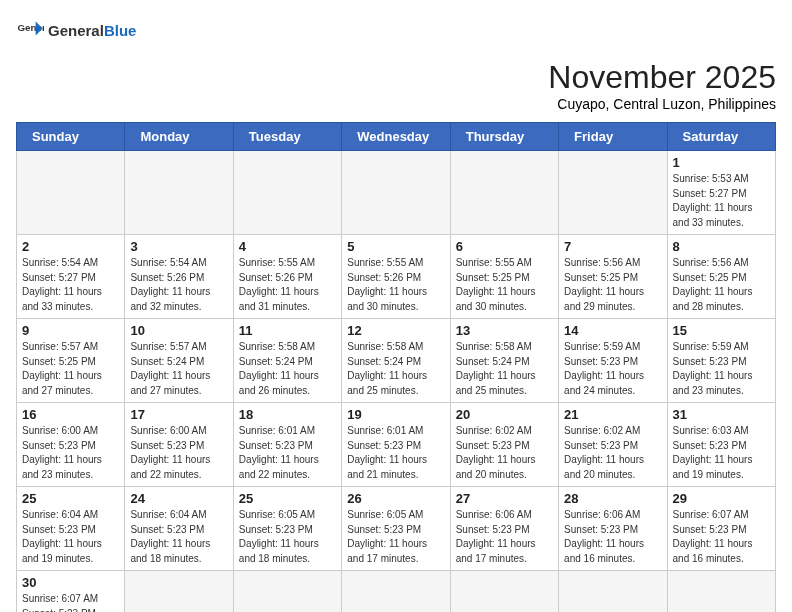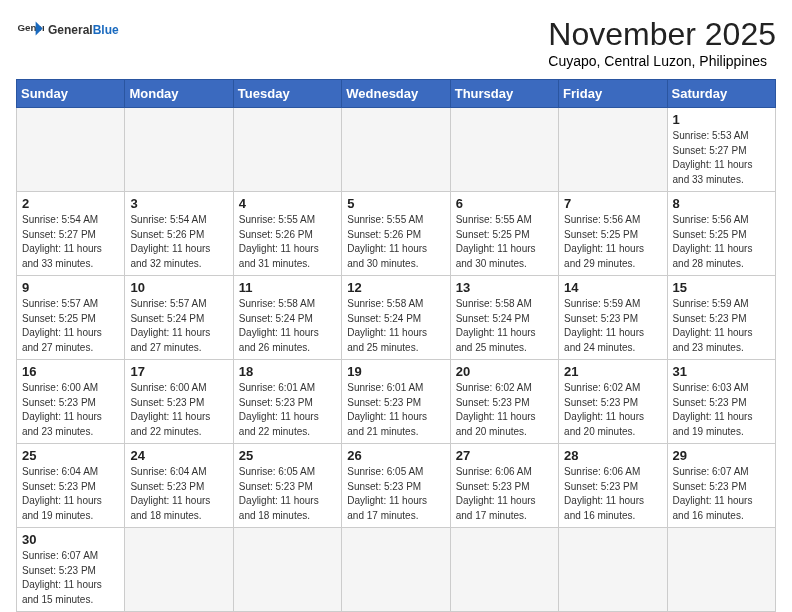--- a/index.html
+++ b/index.html
@@ -19,42 +19,43 @@
     .logo {
       display: flex;
       align-items: center;
       gap: 4px;
     }
     .logo-icon {
       width: 28px;
       height: 28px;
     }
     .title-area {
-      text-align: left;
+      text-align: right;
+      margin-top: 43px;
     }
     .month-title {
       font-size: 32px;
       font-weight: normal;
       color: #222;
     }
     .location {
       font-size: 14px;
       color: #000000;
     }
     .calendar {
       width: 100%;
       border-collapse: collapse;
       border: 1px solid #ccc;
     }
     .calendar th {
       background: #3b6abf;
       color: #fff;
       font-size: 13px;
       font-weight: bold;
-      padding: 6px 4px;
+      padding: 6px 15px;
       text-align: left;
       border: 1px solid #2a55a0;
     }
     .calendar td {
       border: 1px solid #ccc;
       vertical-align: top;
       padding: 4px 5px;
       width: 108px;
       min-height: 80px;
       font-size: 10.5px;
@@ -82,21 +83,21 @@
 </head>
 <body>
 
 <div class="header-area">
   <div class="logo">
     <svg class="logo-icon" viewBox="0 0 40 40">
       <text x="2" y="22" font-size="14" font-family="Arial" font-weight="bold" fill="#333">General</text>
       <polygon points="28,8 38,18 28,28" fill="#1a6abf"></polygon>
     </svg>
     <div>
-      <div style="font-size:12px; font-weight:bold; color:#333;">
+      <div style="font-size:15px; font-weight:bold; color:#333;">
         <span style="color:#333;">General</span><span style="color:#1a6abf;">Blue</span>
       </div>
     </div>
   </div>
   <div class="title-area">
     <div class="month-title">November 2025</div>
     <div class="location">Cuyapo, Central Luzon, Philippines</div>
   </div>
 </div>
 

